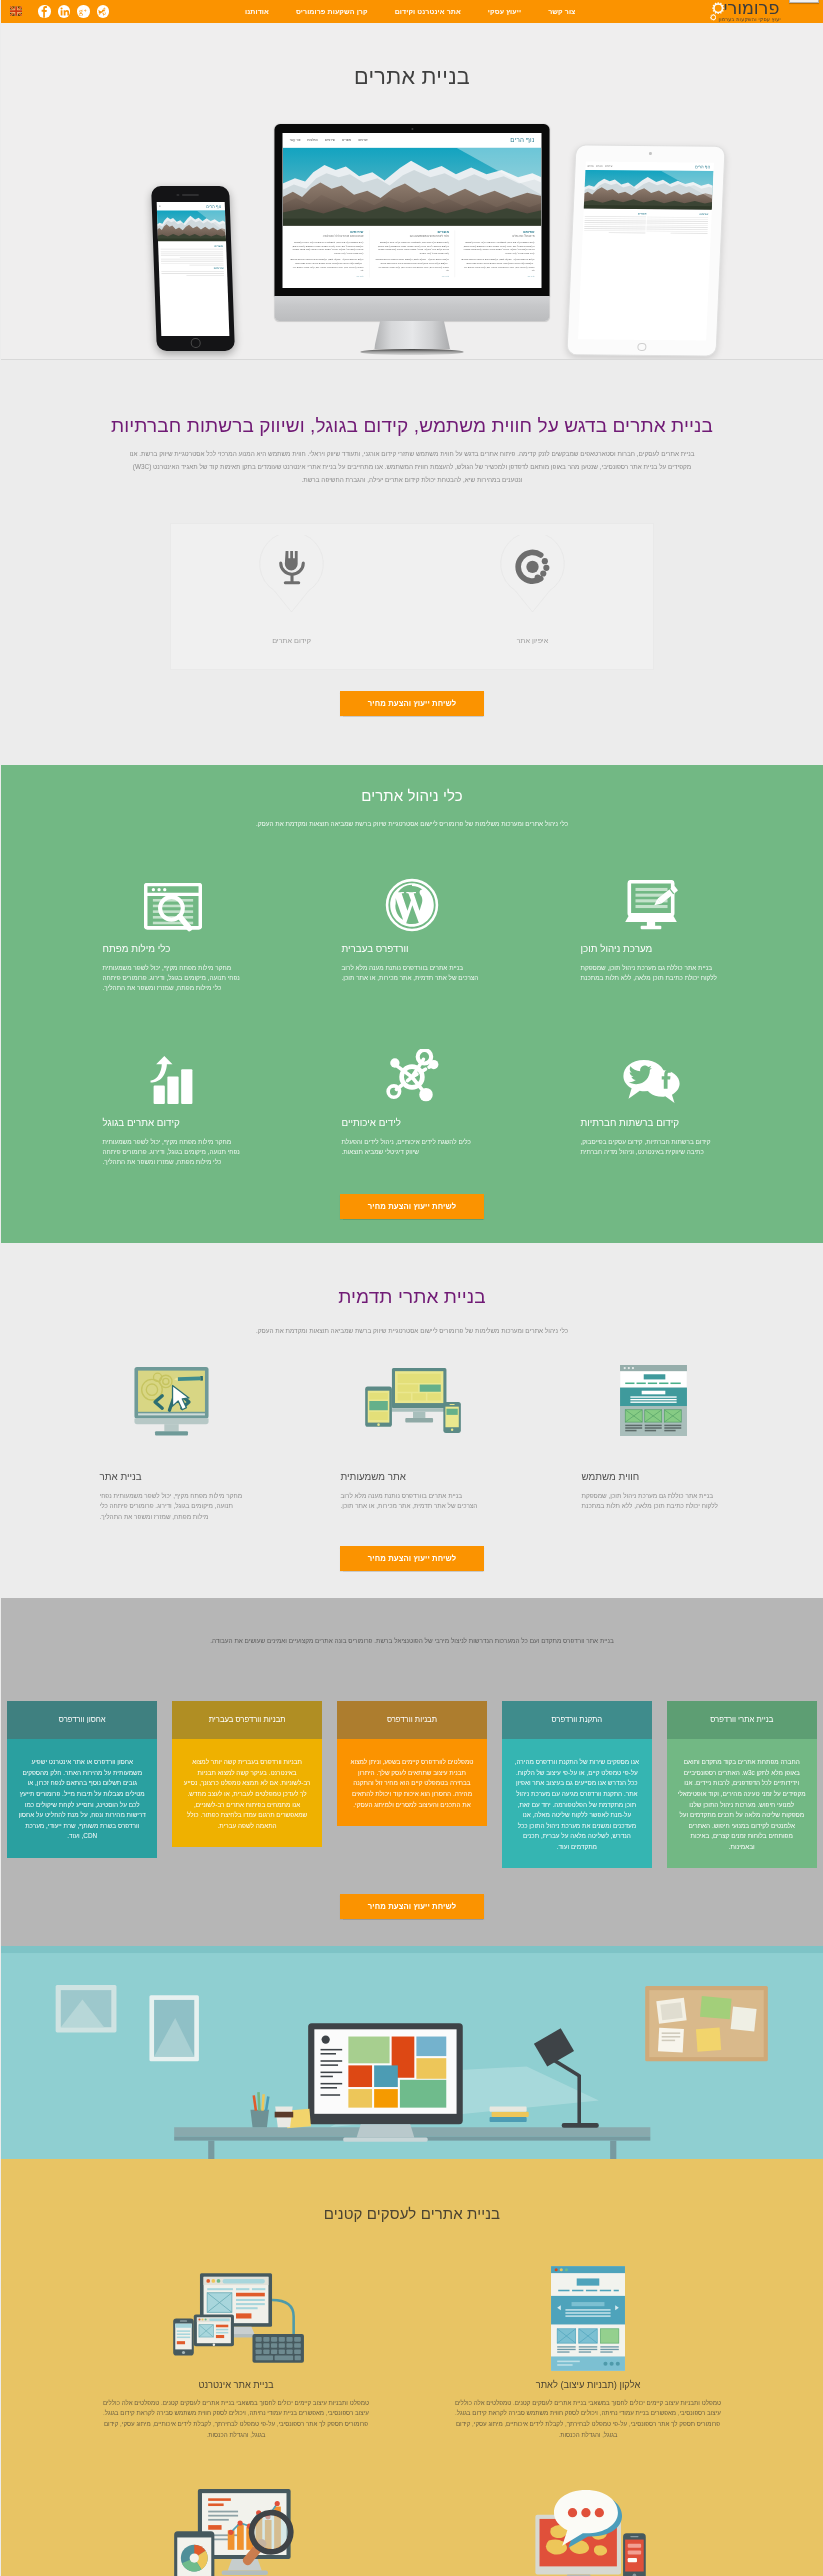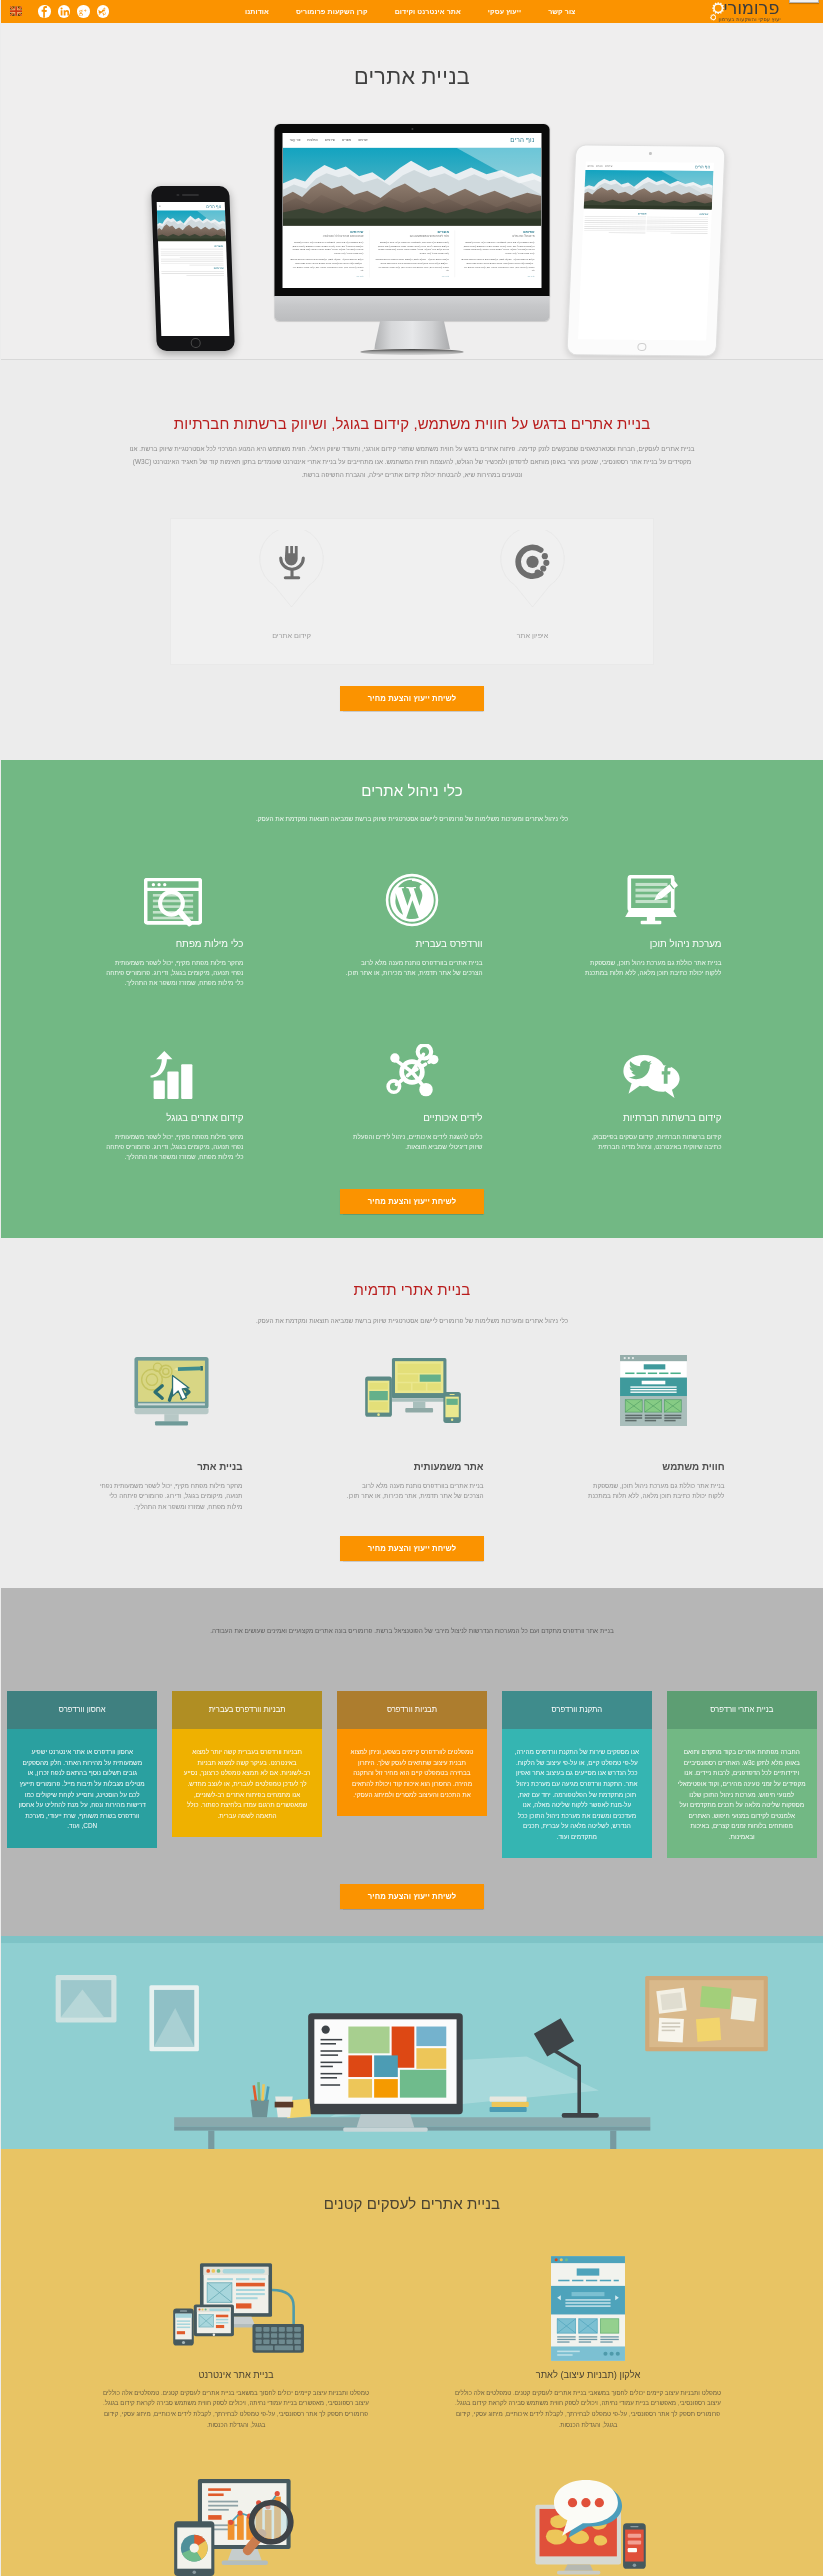--- a/index.html
+++ b/index.html
@@ -64,47 +64,47 @@
 .ms-top{height:28px;display:flex;align-items:center;justify-content:space-between;padding:0 11.3px}
 .ms-logo{color:#2b7c90;font-size:13.4px;font-weight:400;letter-spacing:0.3px}
 .ms-nav{display:flex;gap:8.2px;color:#5a5a5a;font-size:7.2px}
 .ms-img{height:103px;overflow:hidden;background:linear-gradient(180deg,#2fb2c9,#53a7b4 35%,#6e645a 72%,#4c4840)}
 .ms-body{padding:10.3px 11.3px}
 .ms-h{font-size:8.8px;color:#2b7c90;font-weight:700;text-align:right;margin-bottom:4.6px}
 .ms-l{height:2.6px;background:#e4e4e4;margin-bottom:4.1px}
 
 
 #s2{background:#ececec;padding-top:55px;padding-bottom:49px}
-h2.big{text-align:center;font-weight:400;font-size:15px;color:#b91c1c;letter-spacing:0.1px}
+h2.big{text-align:center;font-weight:400;font-size:19px;color:#701a75;letter-spacing:0.1px}
 p.lead{text-align:center;font-size:6.4px;line-height:2.0;color:#8a8a8a;width:569px;margin:11.3px auto 0}
 #pins{width:484px;margin:36px auto 0;height:147px;background:#f0f0f0;border:0.5px solid #e9e9e9;position:relative;display:flex;direction:ltr}
 #pins .pin{flex:1;position:relative}
 .pinshape{position:absolute;left:50%;top:11.3px;transform:translateX(-50%);width:67px;height:80px}
 .pinlabel{position:absolute;left:0;right:0;top:112px;text-align:center;font-size:7.2px;color:#9c9c9c}
 .cta{display:block;width:144px;height:25px;line-height:25px;text-align:center;background:#fb9300;color:#fff;font-size:7.7px;font-weight:bold;text-decoration:none;margin:21.6px auto 0;letter-spacing:0.1px;box-shadow:0 0.5px 1px rgba(0,0,0,.15)}
 
 
 #green{background:#72b884;padding-top:22px;padding-bottom:24px}
 #green h2.big{color:#fff;font-weight:400;font-size:15px}
 #green p.lead{color:#f4fbf6;width:567px;font-size:6.4px;margin-top:14px;line-height:1.9}
 .grid3{display:flex;margin-top:32px;direction:ltr}
-.gcell{flex:1;text-align:right;padding:0 49px;direction:rtl}
+.gcell{flex:1;text-align:left;padding:0 49px;direction:rtl}
 .gcell .ico{height:69px;display:flex;align-items:flex-end;justify-content:center;margin-bottom:11.3px}
 .gcell h3{font-size:9.8px;font-weight:400;color:#fff;margin-bottom:9.3px}
 .gcell p{font-size:6.4px;line-height:1.58;color:#f3faf5}
 #green .row2{margin-top:43px}
 #green .cta{margin-top:27px}
 
 
 #s4{background:#ececec;padding-top:43px;padding-bottom:27px}
 #s4 p.lead{width:567px;color:#8a8a8a;margin-top:16.5px;line-height:1.9}
 #s4 .grid3{margin-top:30px}
 #s4 .gcell{padding:0 49px}
 #s4 .gcell .ico{height:70px;align-items:flex-end;margin-bottom:0}
-#s4 .gcell h3{color:#4e4e4e;font-size:9.8px;margin:34px 0 9.3px;font-weight:700}
+#s4 .gcell h3{color:#4e4e4e;font-size:9.8px;margin:34px 0 9.3px;font-weight:400}
 #s4 .gcell p{color:#8e8e8e;font-size:6.4px;line-height:1.58}
 #s4 .cta{margin-top:24px}
 
 
 #s5{background:#b6b6b6;padding-top:25px;padding-bottom:27px}
 #s5 h2.big{color:#4d4d4d;font-size:15px}
 #s5 p.lead{color:#5c5c5c;width:474px;margin-top:12.4px;line-height:1.95;font-size:6.4px}
 .cards{display:flex;gap:14.4px;margin-top:53px;align-items:flex-start;direction:ltr}
 .card{flex:1 1 0;color:#fff;direction:rtl}
 .card .chd{height:38px;display:flex;align-items:center;justify-content:center;font-size:7.7px;font-weight:400;padding:0 4.1px}

